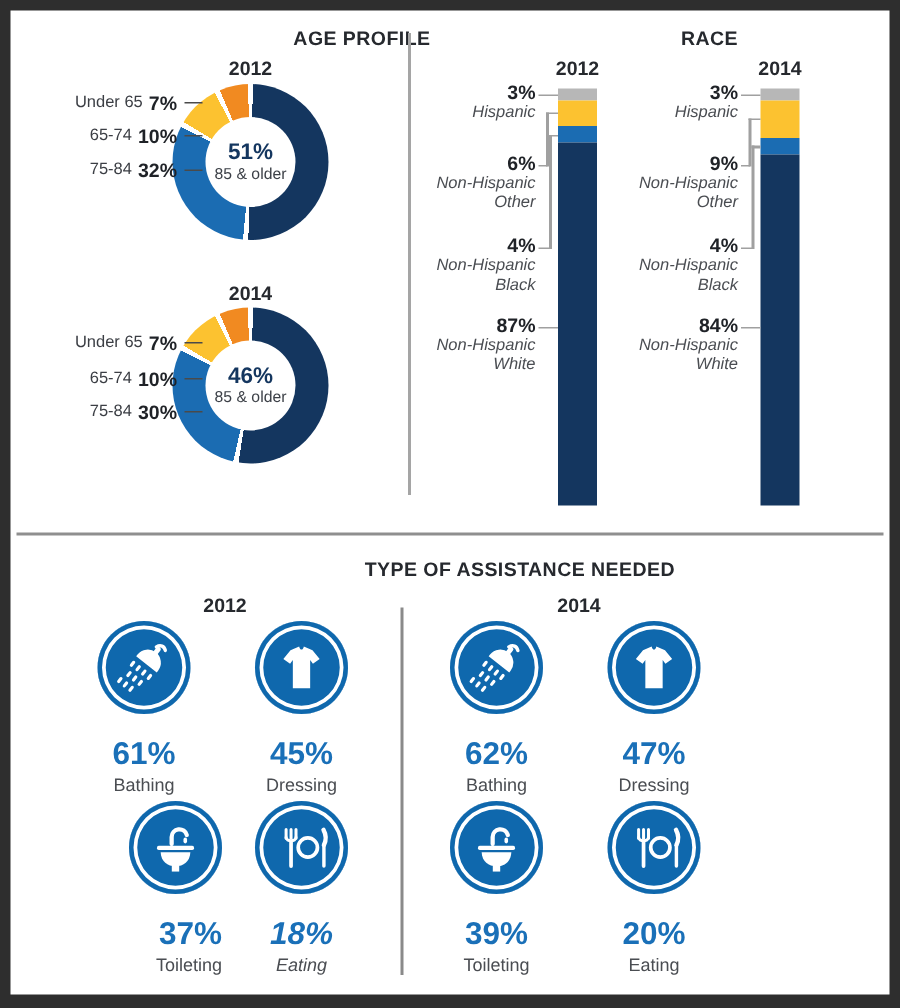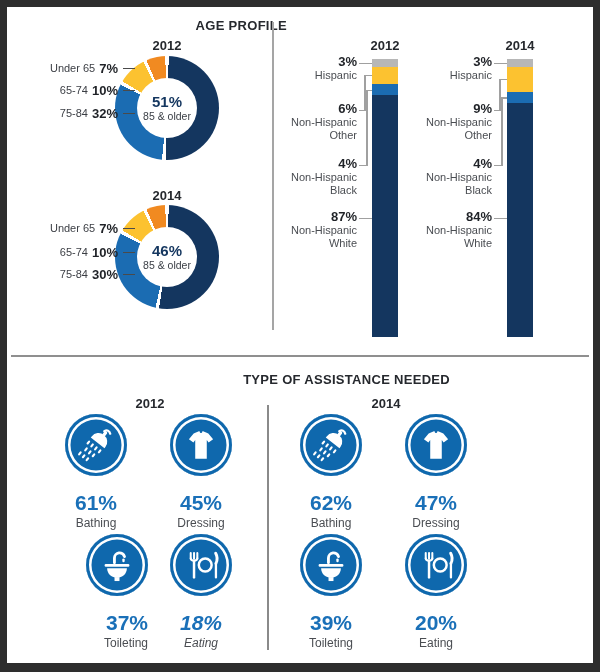--- a/index.html
+++ b/index.html
@@ -19,21 +19,21 @@
   .center-pct{font-size:15px;font-weight:bold;color:#14365f;line-height:16px;}
   .center-lbl{font-size:10.5px;color:#3c4047;line-height:12px;}
   .age-callout{position:absolute;left:0;width:128px;height:14px;display:flex;align-items:center;justify-content:flex-end;white-space:nowrap;}
   .acl{font-size:11px;color:#3b3e44;margin-right:4px;}
   .acv{font-size:13px;color:#1f2227;}
   .dash{display:inline-block;width:12px;height:0;border-top:1.5px solid #4a4a4a;margin-left:5px;}
   
   .racebar{position:absolute;top:52px;width:26px;height:278px;display:flex;flex-direction:column;}
   .race-callout{position:absolute;width:90px;text-align:right;white-space:nowrap;}
   .race-callout b{display:block;font-size:13px;color:#1f2227;line-height:14px;}
-  .race-callout span{display:block;font-size:11px;color:#4a4d52;line-height:13px;}
+  .race-callout span{display:block;font-size:11px;color:#4a4d52;line-height:13px;font-style:italic;}
   .lline{position:absolute;background:#a0a0a0;}
   .vdiv{position:absolute;background:#a5a5a5;width:1.5px;}
   .hdiv{position:absolute;background:#8f8f8f;height:2px;}
   
   .card{position:absolute;width:104px;display:flex;flex-direction:column;align-items:center;}
   .icon-circle{width:62px;height:62px;border-radius:50%;background:#0f68ad;
     box-shadow:inset 0 0 0 3px #0f68ad, inset 0 0 0 5.5px #ffffff;
     display:flex;align-items:center;justify-content:center;}
   .pct{margin-top:16px;font-size:21px;font-weight:bold;color:#1a70b8;line-height:22px;}
   .alabel{margin-top:3px;font-size:12px;color:#4a4d52;line-height:13px;}
@@ -129,20 +129,21 @@
         <span class="dash"></span>
     </div>
     <div class="age-callout" style="top:260px;">
       <span class="acl">75-84</span>
         <b class="acv">30%</b>
         <span class="dash"></span>
     </div>
 
     <div class="vdiv" style="left:265px;top:15px;height:308px;"></div>
 
+    <div class="abs sec-title" style="left:285px;top:11px;width:200px;">RACE</div>
 
     <div class="abs year" style="left:328px;top:31px;width:100px;">2012</div>
     <div class="racebar" style="left:365px;">
         <div style="flex-grow: 3; background: rgb(183, 183, 183);"></div>
         <div style="flex-grow: 6; background: rgb(252, 194, 48);"></div>
         <div style="flex-grow: 4; background: rgb(27, 108, 178);"></div>
         <div style="flex-grow: 87; background: rgb(20, 54, 95);"></div>
       </div>
     <div class="race-callout" style="left:260px;top:48px;">
       <b>3%</b>

